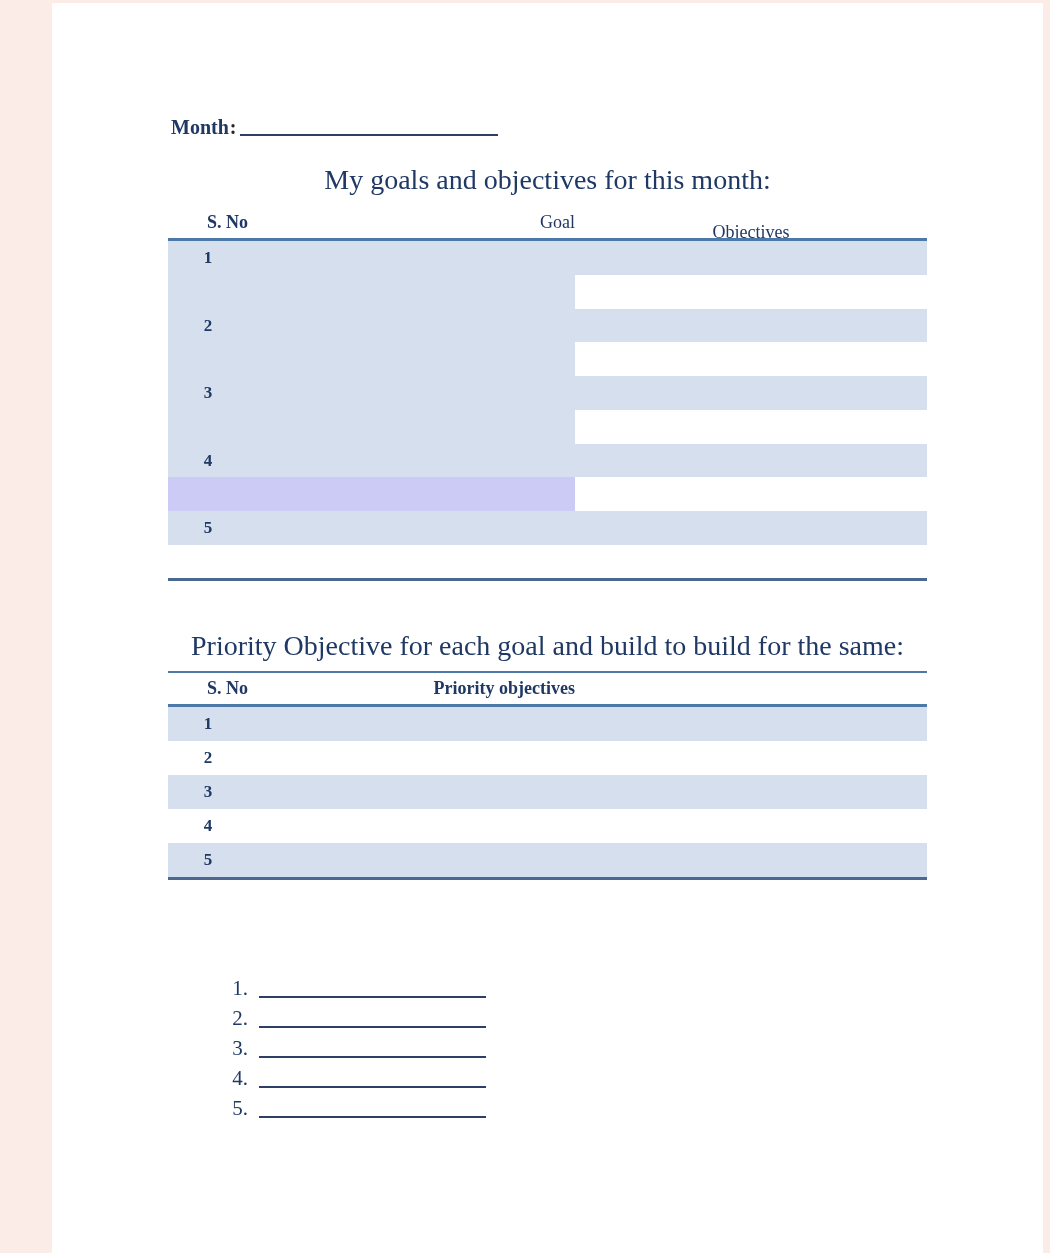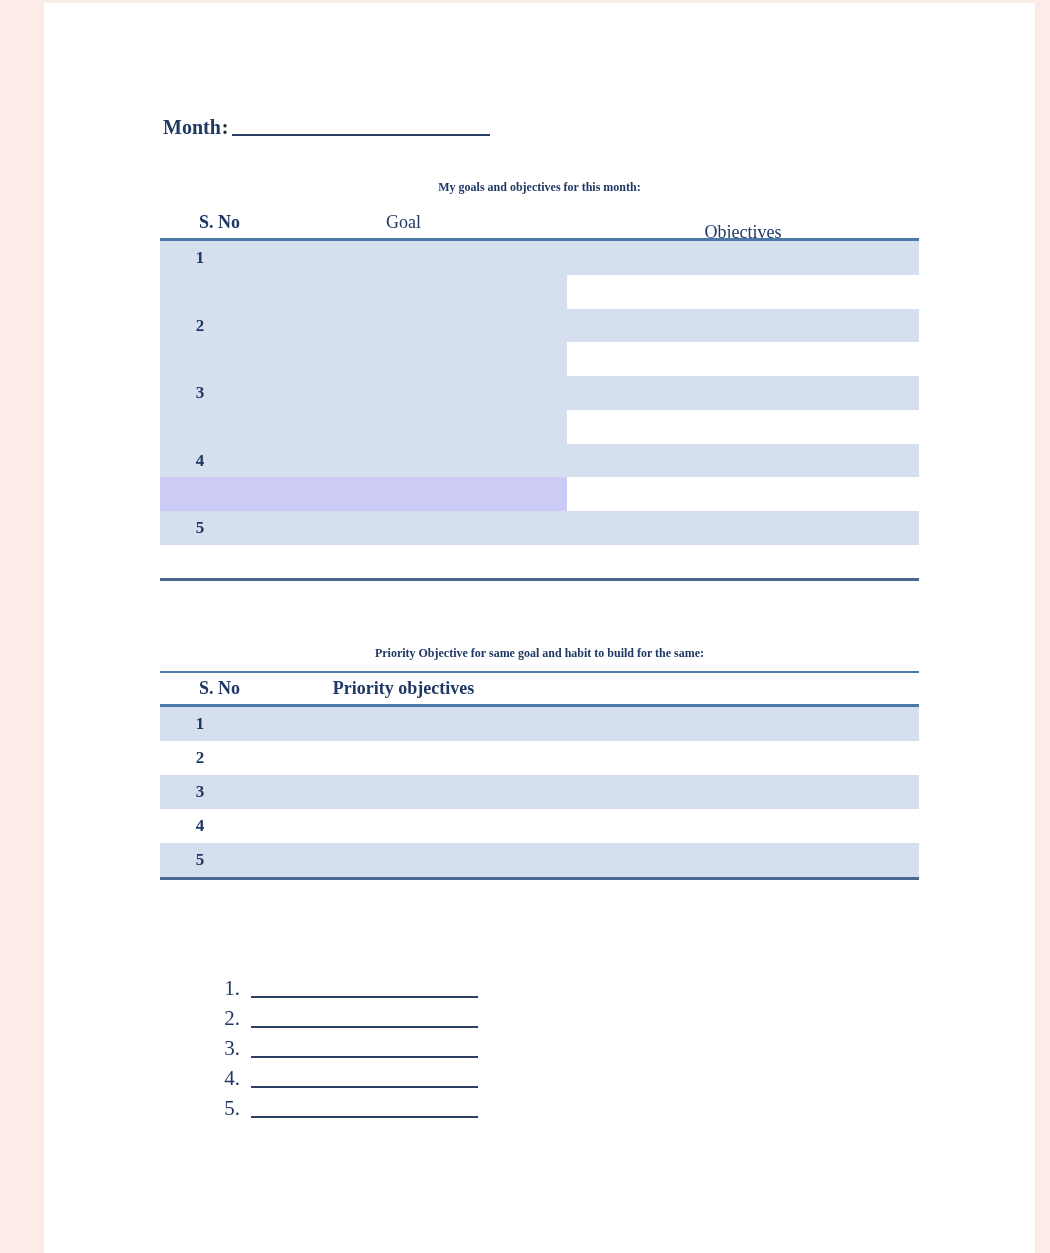--- a/index.html
+++ b/index.html
@@ -13,40 +13,40 @@
     --line-navy:#2e3f66;
   }
   *{margin:0;padding:0;box-sizing:border-box;}
   html,body{width:1050px;height:1253px;}
   body{
     font-family:"Liberation Serif","DejaVu Serif",serif;
     background:var(--bg-pink);
     position:relative;
     overflow:hidden;
   }
-  .canvas{position:absolute;left:0;top:0;width:976px;height:1253px;background:var(--bg-pink);}
+  .canvas{position:absolute;left:8px;top:0;width:976px;height:1253px;background:var(--bg-pink);}
   .paper{position:absolute;left:44px;top:3px;width:991px;height:1250px;background:var(--paper);}
 
   .abs{position:absolute;}
 
   
   .month-row{left:163px;top:116px;display:flex;align-items:flex-end;font-size:20px;font-weight:bold;color:var(--navy);}
   .month-colon{color:#23272f;margin-left:1px;}
   .month-blank{width:258px;border-bottom:2px solid var(--line-navy);margin-left:4px;transform:translateY(-3px);}
 
   
-  .section-title{left:160px;width:759px;text-align:center;font-size:12px;font-weight:bold;color:var(--navy);margin-top:16px;}
+  .section-title{left:160px;width:759px;text-align:center;font-size:28px;font-weight:normal;color:var(--navy);}
   .title-goals{top:164px;}
   .title-priority{top:630px;}
   .title-habits{top:928px;}
 
   
   .tbl-header{left:160px;width:759px;height:32px;display:flex;align-items:center;font-size:18px;color:var(--navy);}
   .tbl-header .c1{width:80px;text-align:right;font-weight:bold;}
-  .tbl-header .c2{width:327px;text-align:center;}
+  .tbl-header .c2{width:327px;text-align:right;}
   .tbl-header .c3{width:352px;text-align:center;margin-top:21px;}
   .tbl-header.all-bold .c2,.tbl-header.all-bold .c3{font-weight:bold;}
   .rule{left:160px;width:759px;background:var(--border-blue);}
   .rule-dark{left:160px;width:759px;background:var(--border-dark);}
 
   
   .t1-header{top:206px;}
   .t1-rule{top:238px;height:3px;}
   .t1-body{left:160px;top:241px;width:759px;height:304px;background:var(--row-blue);}
   .obj-blank{position:absolute;left:407px;width:352px;height:34px;background:#ffffff;}
@@ -102,21 +102,21 @@
     <div class="obj-blank ob4"></div>
     <div class="goal-hl"></div>
     <div class="t1-num n1">1</div>
     <div class="t1-num n2">2</div>
     <div class="t1-num n3">3</div>
     <div class="t1-num n4">4</div>
     <div class="t1-num n5">5</div>
   </div>
   <div class="abs rule-dark t1-bottom"></div>
 
-  <div class="abs section-title title-priority">Priority Objective for same goal and habit to build for the same:</div>
+  <div class="abs section-title title-priority">Priority Objective for each goal and build to build for the same:</div>
 
   <div class="abs rule t2-topline"></div>
   <div class="abs tbl-header all-bold t2-header">
     <span class="c1">S. No</span>
     <span class="c2">Priority objectives</span>
   </div>
   <div class="abs rule t2-rule"></div>
 
   <div class="abs t2-body">
     <div class="t2-row blue">

